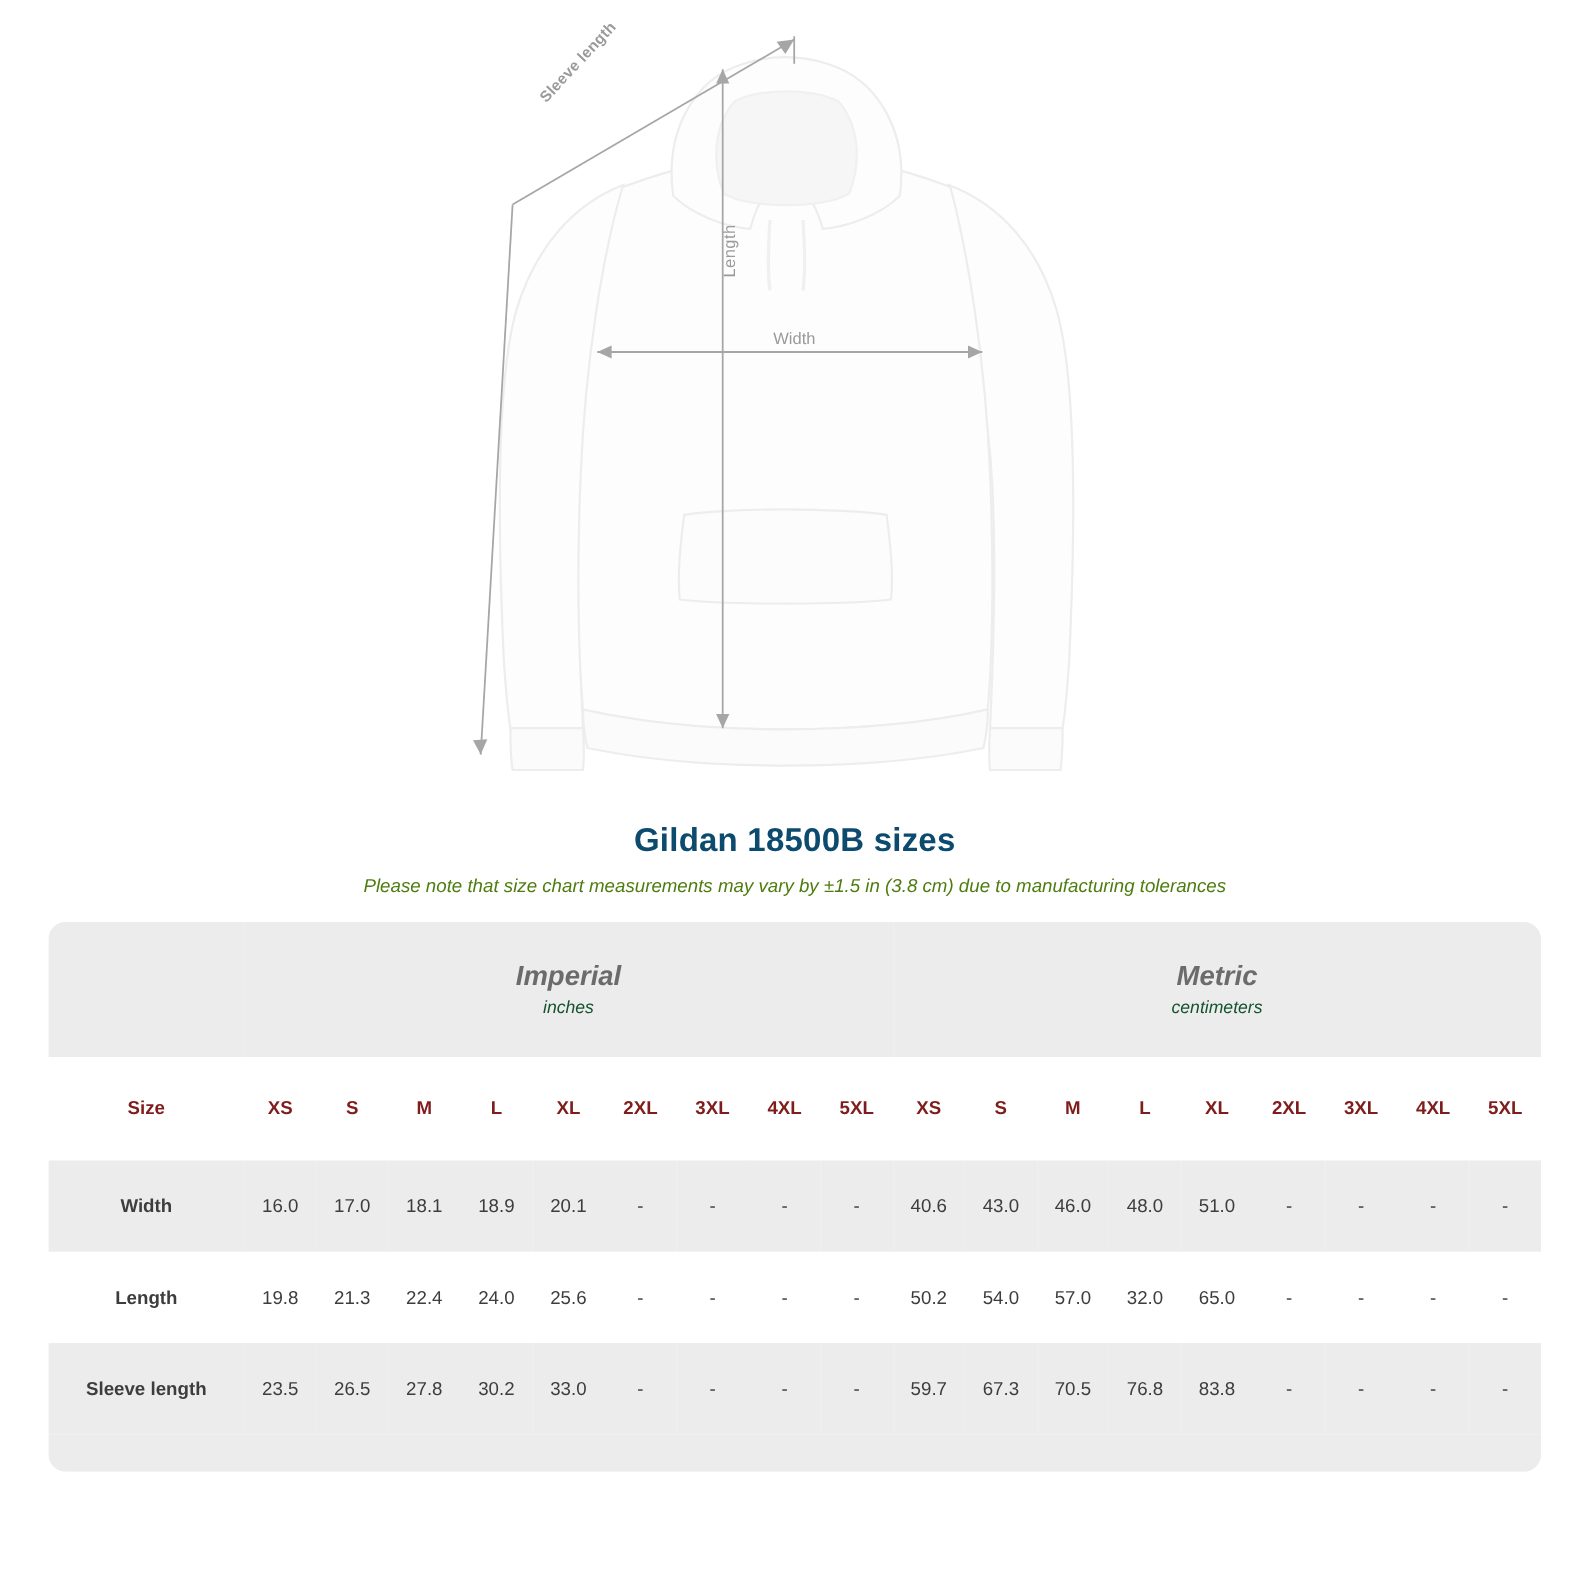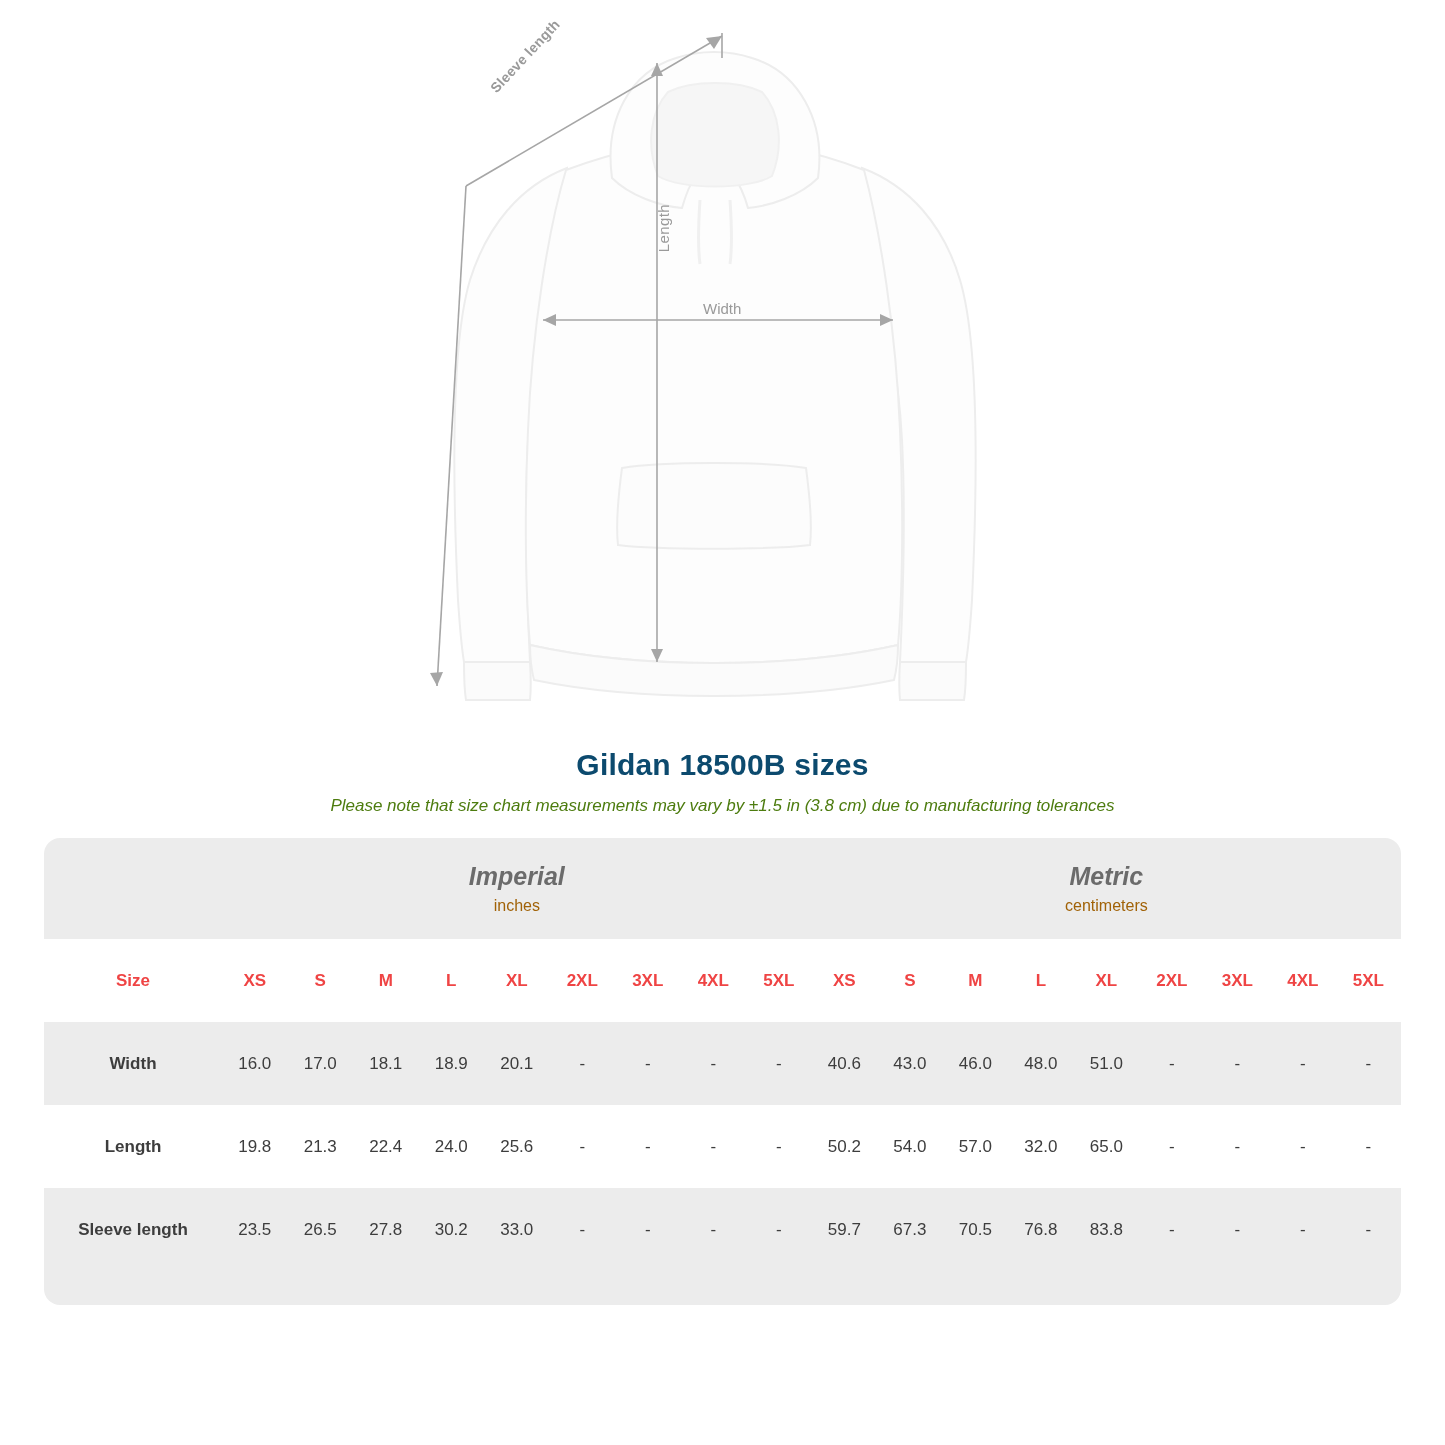--- a/index.html
+++ b/index.html
@@ -98,40 +98,41 @@
     border: 0;
     padding: 0;
   }
 
   
   col.c-label { width: 178px; }
   col.c-size  { width: 65.5px; }
 
   .unit-row td {
     background: #ececec;
-    height: 101px;
+    height: 123px;
   }
   .unit-head {
     font-size: 25px;
     font-style: italic;
     font-weight: bold;
     color: #6b6b6b;
     line-height: 1.15;
   }
   .unit-sub {
     font-size: 16px;
-    color: #a16207;
+    font-style: italic;
+    color: #14532d;
     margin-top: 6px;
   }
 
   .size-row td {
-    height: 83px;
+    height: 94px;
     background: #ffffff;
     font-weight: bold;
-    color: #ef4444;
+    color: #7f1d1d;
     font-size: 17px;
   }
   .size-row td.row-head {
     font-size: 17px;
   }
 
   .data-row td {
     height: 83px;
     font-size: 17px;
     color: #3d3d3d;

